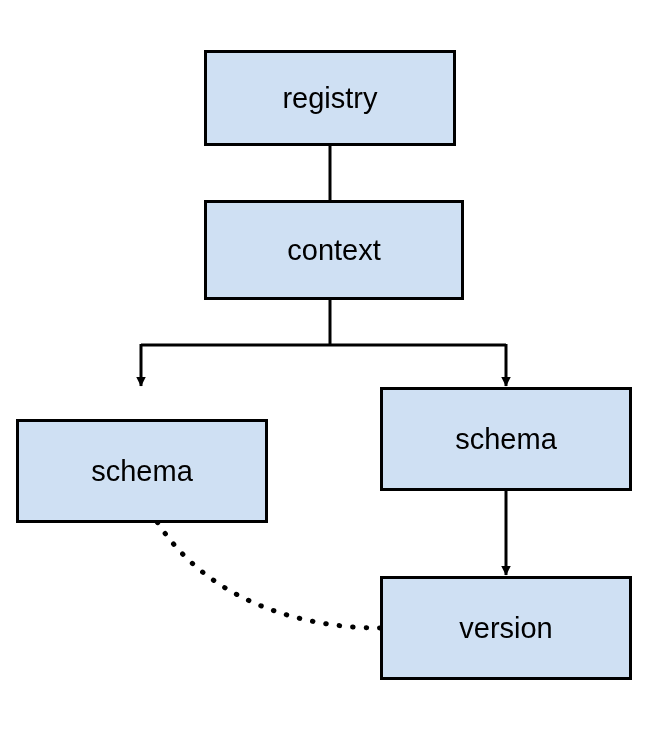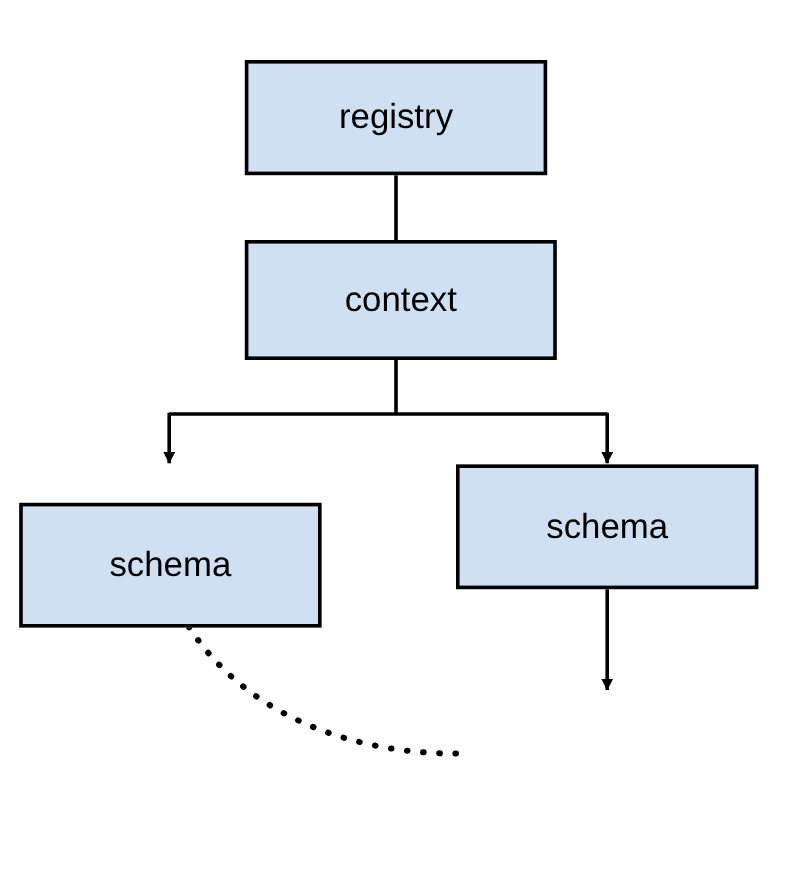--- a/index.html
+++ b/index.html
@@ -80,14 +80,17 @@
   </div>
 
   <div class="node-box" style="left:16px; top:387px; width:252px; height:104px;margin-top:32px;">
     <span class="node-label">schema</span>
   </div>
 
   <div class="node-box" style="left:380px; top:387px; width:252px; height:104px;">
     <span class="node-label">schema</span>
   </div>
 
+  <div class="node-box" style="left:380px; top:576px; width:252px; height:104px;">
+    <span class="node-label">version</span>
+  </div>
 
 </div>
 
 </body></html>

